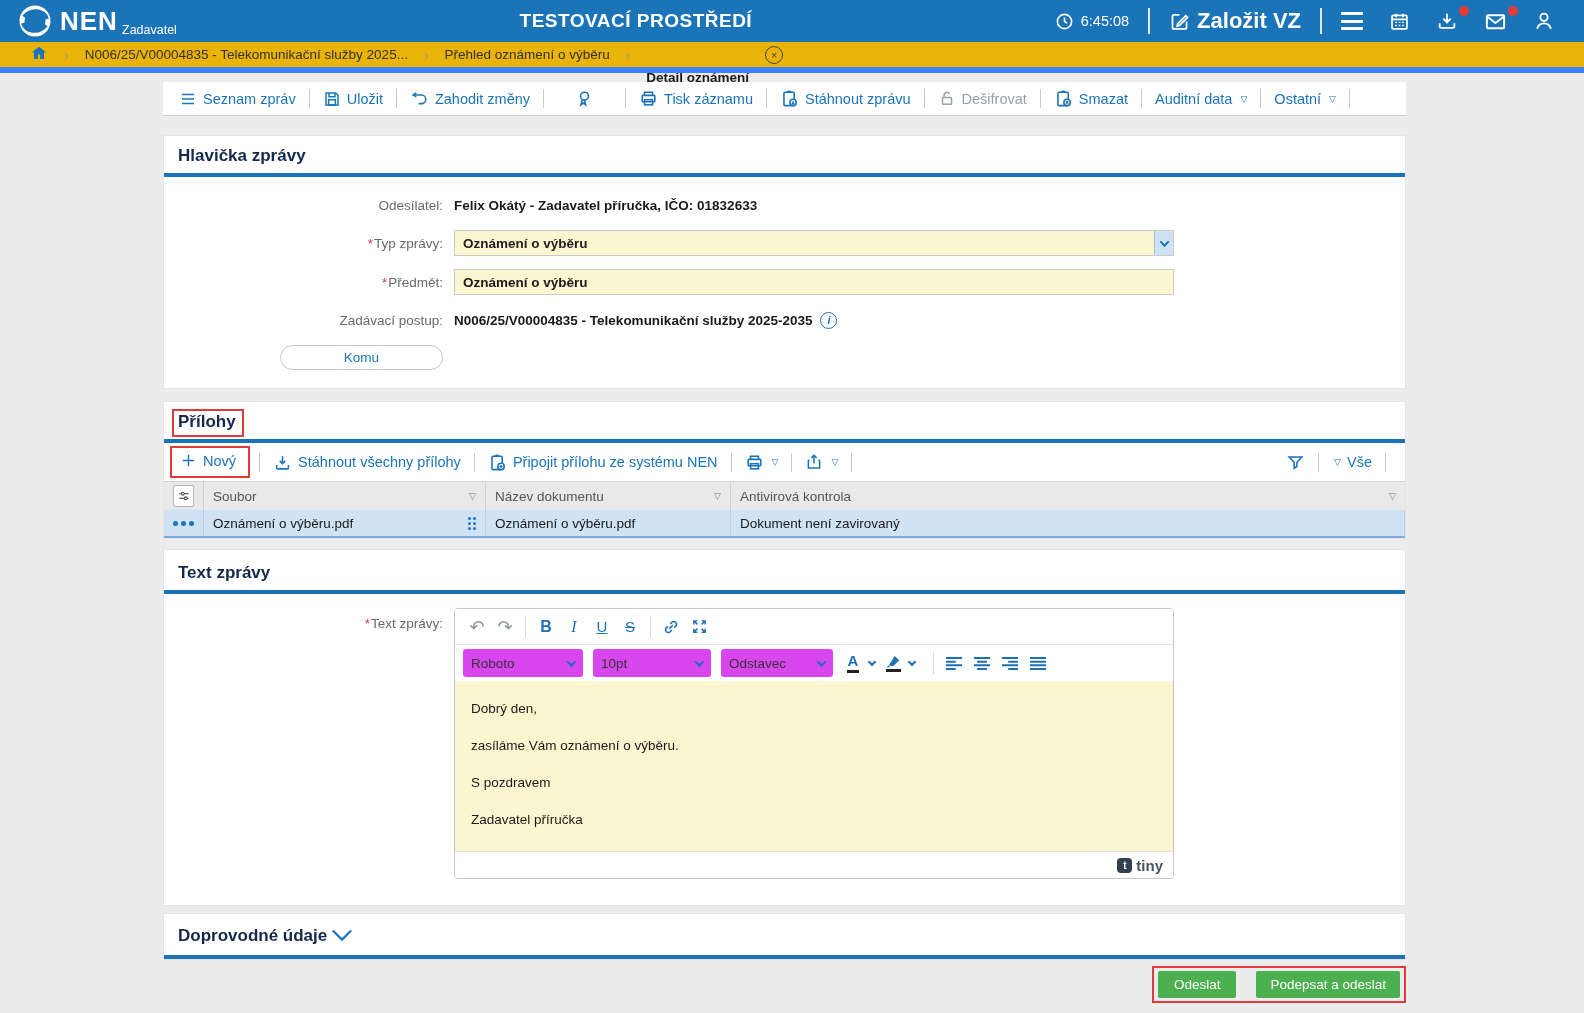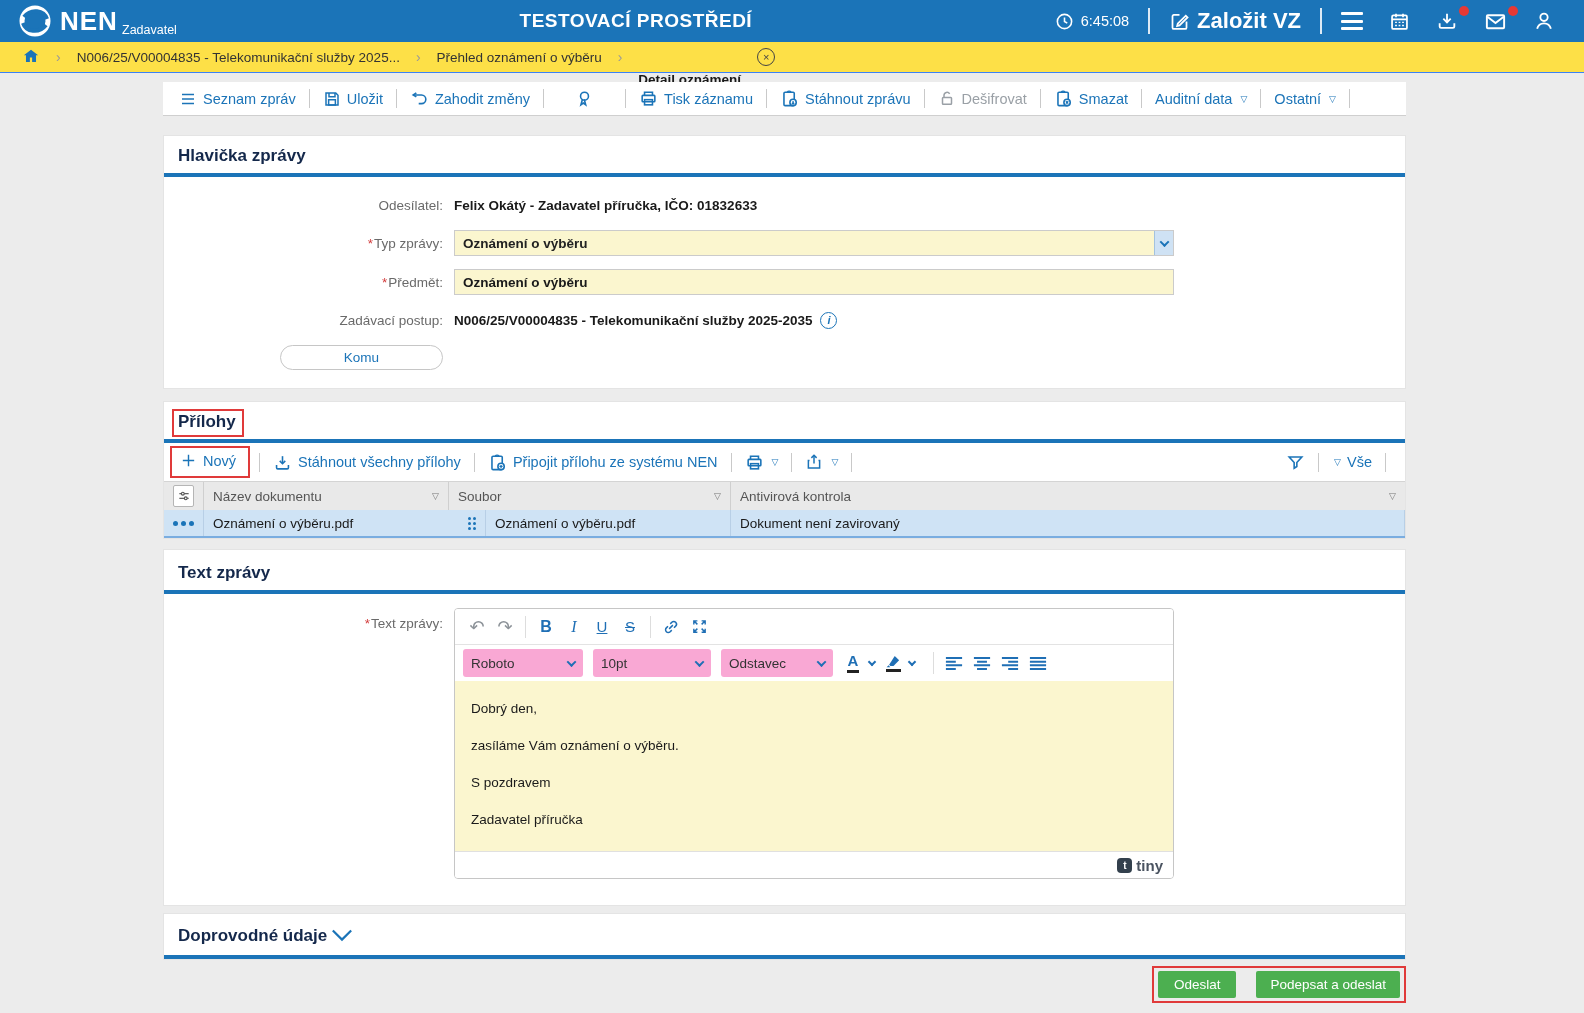--- a/index.html
+++ b/index.html
@@ -17,21 +17,21 @@
   .topbar-right { display:flex; align-items:center; gap:0; padding-right:16px; }
   .tb-item { display:flex; align-items:center; gap:7px; background:none; border:none; color:#fff; font:inherit; cursor:pointer; padding:0 13px; position:relative; }
   .tb-time { font-size:14.5px; }
   .tb-create { font-size:22px; font-weight:bold; }
   .tb-divider { width:2px; height:26px; background:rgba(255,255,255,0.85); margin:0 6px; }
   .badge { position:absolute; top:-4px; right:2px; width:10px; height:10px; border-radius:50%; background:#e53935; }
   .hamb { display:flex; flex-direction:column; gap:4.5px; }
   .hamb span { display:block; width:22px; height:3px; background:#fff; border-radius:1px; }
 
   
-  .crumbbar { position:absolute; top:42px; left:0; width:1584px; height:31px; background:#fde047; border-bottom:1px solid #3b82f6; display:flex; align-items:center; padding-left:16px; gap:10px; }
+  .crumbbar { position:absolute; top:42px; left:0; width:1584px; height:31px; background:#eab308; border-bottom:6px solid #3b82f6; display:flex; align-items:center; padding-left:24px; gap:10px; }
   .crumb { color:#333; font-size:13.5px; background:none; border:none; font:inherit; cursor:pointer; }
   .crumb.current { font-weight:bold; color:#1a1a1a;margin-top:45px; }
   .crumb-sep { color:#999; font-size:14px; }
   .crumb-sep::before { content:"\203A"; }
   .crumb-close { width:18px; height:18px; border:1.5px solid #444; border-radius:50%; background:none; color:#444; font-size:11px; line-height:14px; text-align:center; cursor:pointer; padding:0; }
   .crumb-close::before { content:"\00D7"; }
 
   
   .content { position:absolute; top:73px; left:0; width:1584px; height:940px; }
   .col { margin-left:163px; width:1243px; }
@@ -97,21 +97,21 @@
   .etb1 { border-bottom:1px solid #e3e3e3; }
   .ebtn { background:none; border:none; cursor:pointer; font:inherit; display:inline-flex; align-items:center; justify-content:center; min-width:28px; height:28px; color:#1f6fb5; padding:0 2px; }
   .ebtn.gray { color:#8d9399; font-size:18px; }
   .eb-undo::before { content:"\21B6"; }
   .eb-redo::before { content:"\21B7"; }
   .glyphB { font-weight:bold; font-size:16px; }
   .glyphI { font-style:italic; font-family:"Liberation Serif","DejaVu Serif",serif; font-size:16px; }
   .glyphU { text-decoration:underline; font-size:15px; }
   .glyphS { text-decoration:line-through; font-size:15px; }
   .esep { width:1px; height:22px; background:#ddd; margin:0 6px; flex:none; }
-  .esel { display:flex; align-items:center; background:#f9a8d4; border-radius:3px; height:28px; padding:0 8px; margin-right:10px; cursor:pointer; color:#333; }
+  .esel { display:flex; align-items:center; background:#d946ef; border-radius:3px; height:28px; padding:0 8px; margin-right:10px; cursor:pointer; color:#333; }
   .esel .chev { border-color:#1f6fb5; margin-left:10px; }
   .esel-font { width:120px; } .esel-size { width:118px; } .esel-block { width:112px; }
   .color-tool { display:flex; align-items:center; margin-right:4px; }
   .forecolor { display:inline-block; font-weight:bold; font-size:15px; color:#1f6fb5; border-bottom:3px solid #222; line-height:1.1; padding:0 1px; }
   .color-chev { width:6px; height:6px; border-right:2px solid #1f6fb5; border-bottom:2px solid #1f6fb5; transform:rotate(45deg); margin:0 8px 2px 6px; cursor:pointer; }
   .econtent { background:#fbf6cf; height:170px; padding:20px 16px 0 16px; cursor:text; }
   .econtent p { margin:0 0 22px 0; color:#1a1a1a; }
   .estatus { height:27px; border-top:1px solid #e0e0e0; display:flex; align-items:center; justify-content:flex-end; padding:0 10px; background:#fff; }
   .tinybrand { display:flex; align-items:center; gap:4px; cursor:pointer; }
   .tinybrand .mark { width:15px; height:15px; background:#33404d; border-radius:4px; color:#fff; font-size:10px; font-weight:bold; display:flex; align-items:center; justify-content:center; }
@@ -451,26 +451,26 @@
                 <span class="ic">
                   <svg width="14" height="14" viewBox="0 0 24 24" fill="none" stroke="#555" stroke-width="2">
                       <path d="M4 8h16"></path>
                       <circle cx="10" cy="8" r="2.4" fill="#fff"></circle>
                       <path d="M4 16h16"></path>
                       <circle cx="15" cy="16" r="2.4" fill="#fff"></circle>
                     </svg>
                 </span>
               </button>
             </div>
+            <div class="gcell gc1">
+              <span>Soubor</span>
+                <span class="gtri"></span>
+            </div>
             <div class="gcell gc2">
               <span>Název dokumentu</span>
-                <span class="gtri"></span>
-            </div>
-            <div class="gcell gc1">
-              <span>Soubor</span>
                 <span class="gtri"></span>
             </div>
             <div class="gcell gc3">
               <span>Antivirová kontrola</span>
                 <span class="gtri"></span>
             </div>
           </div>
           <div class="grow">
             <div class="gcell gc0">
               <button style="background:none;border:none;cursor:pointer;padding:0;">

